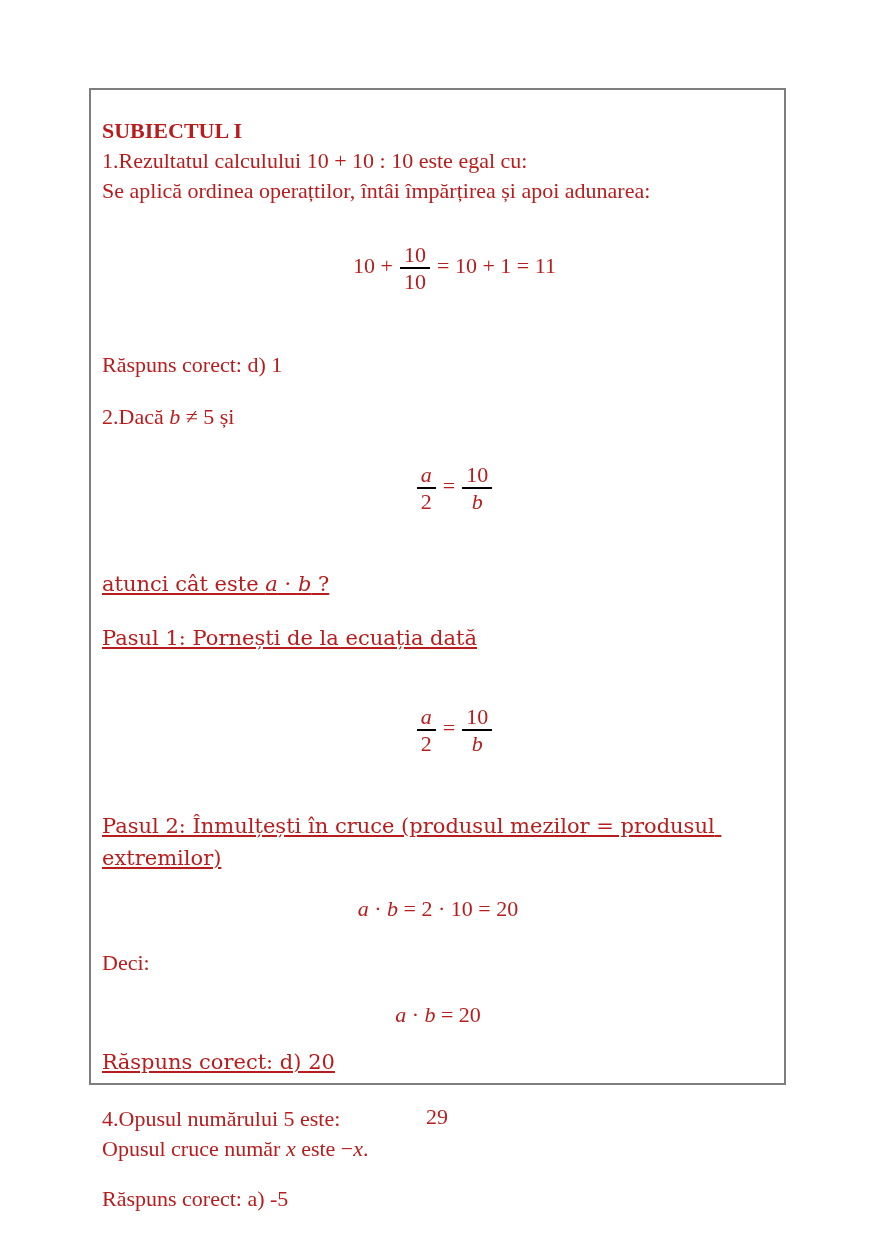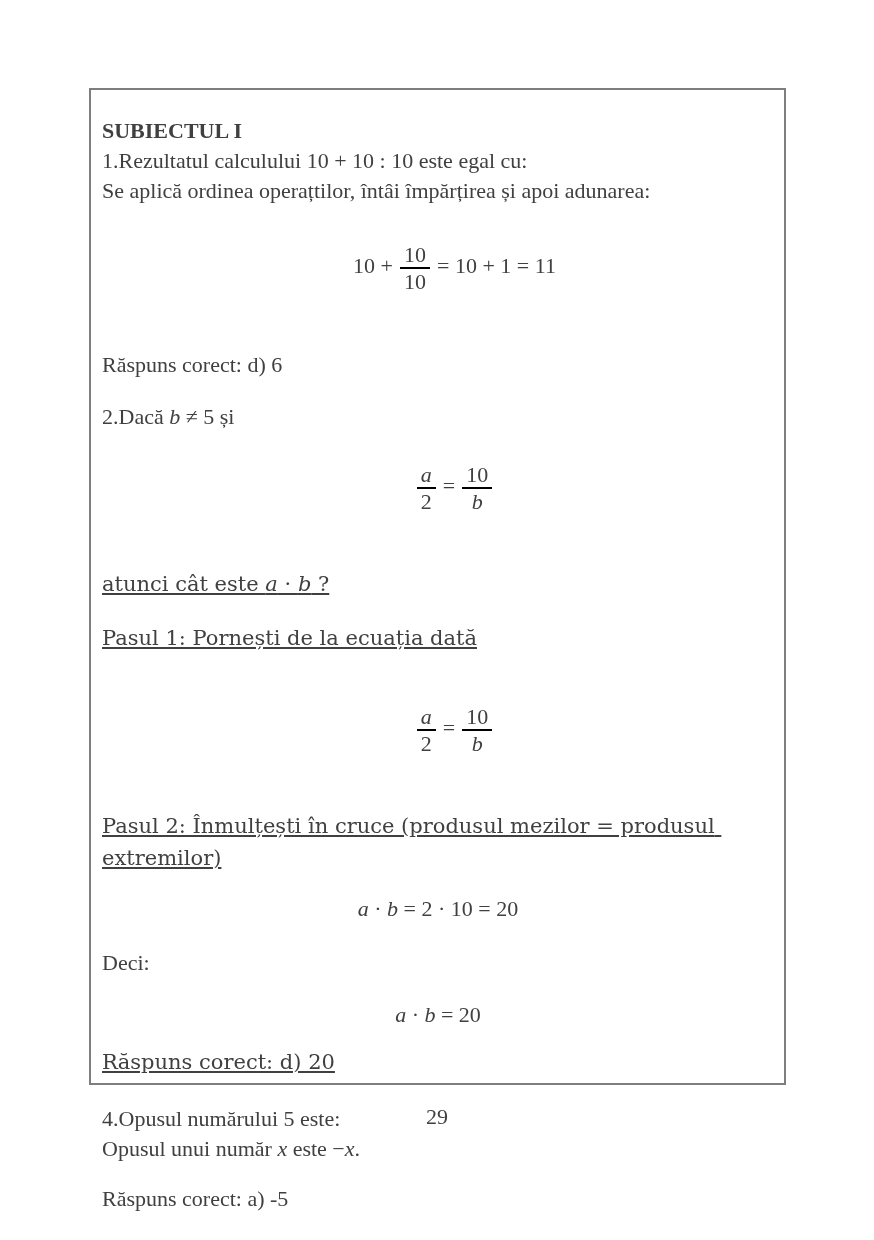--- a/index.html
+++ b/index.html
@@ -1,21 +1,21 @@
 <!DOCTYPE html>
 <html><head>
 <meta charset="utf-8">
 <style>
   html, body { margin: 0; padding: 0; background: #ffffff; }
   .page {
     position: relative;
     width: 874px;
     height: 1240px;
     background: #ffffff;
-    color: #404040;
+    color: #b91c1c;
     font-family: "Liberation Serif", serif;
     overflow: hidden;
   }
   .box {
     position: absolute;
     left: 89px;
     top: 88px;
     width: 697px;
     height: 997px;
     box-sizing: border-box;
@@ -75,21 +75,21 @@
   <div class="box">
 
     <div class="line bold">SUBIECTUL I</div>
     <div class="line">1.Rezultatul calculului 10 + 10 : 10 este egal cu:</div>
     <div class="line">Se aplică ordinea operațtilor, întâi împărțirea și apoi adunarea:</div>
 
     <div class="formula mt6">
       <span>10 +</span><span class="frac"><span class="num">10</span><span class="den">10</span></span><span>= 10 + 1 = 11</span>
     </div>
 
-    <div class="line mt26">Răspuns corect: d) 6</div>
+    <div class="line mt26">Răspuns corect: d) 1</div>
 
     <div class="line mt22"><span>2.Dacă </span><span class="it">b</span><span> ≠ 5 și</span></div>
 
     <div class="formula">
       <span class="frac"><span class="num it">a</span><span class="den">2</span></span><span>=</span><span class="frac"><span class="num">10</span><span class="den it">b</span></span>
     </div>
 
     <div class="g mt24"><span>atunci cât este </span><span class="it">a</span><span> · </span><span class="it">b</span><span> ?</span></div>
 
     <div class="g mt22">Pasul 1: Pornești de la ecuația dată</div>
@@ -102,21 +102,21 @@
 
     <div class="formula mt20"><span class="it">a</span><span> · </span><span class="it">b</span><span> = 2 · 10 = 20</span></div>
 
     <div class="line mt24">Deci:</div>
 
     <div class="formula mt22"><span class="it">a</span><span> · </span><span class="it">b</span><span> = 20</span></div>
 
     <div class="g mt16">Răspuns corect: d) 20</div>
 
     <div class="line mt26">4.Opusul numărului 5 este:</div>
-    <div class="line"><span>Opusul unui număr </span><span class="it">x</span><span> este −</span><span class="it">x</span><span>.</span></div>
+    <div class="line"><span>Opusul cruce număr </span><span class="it">x</span><span> este −</span><span class="it">x</span><span>.</span></div>
 
     <div class="line mt20">Răspuns corect: a) -5</div>
 
   </div>
 
   <div class="pagenum">29</div>
 
 </div>
 
 </body></html>

